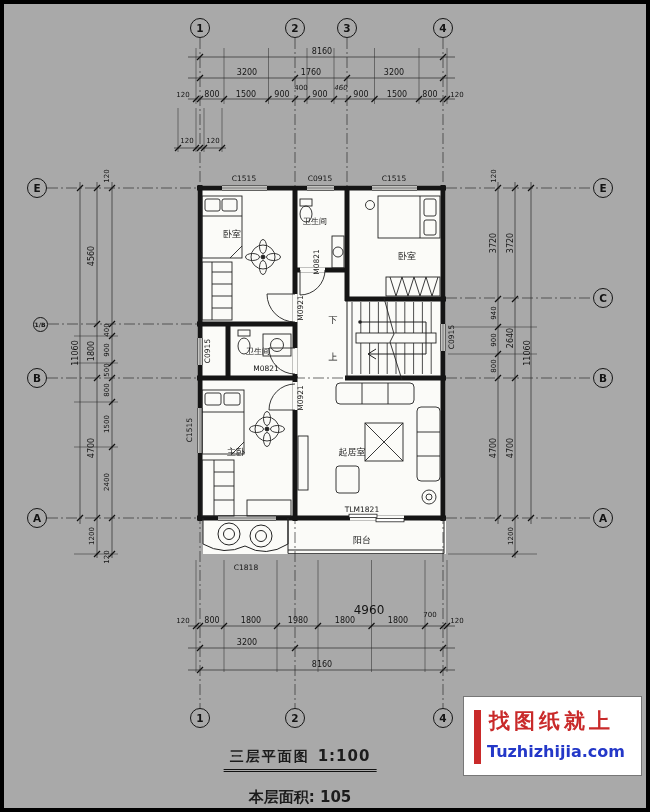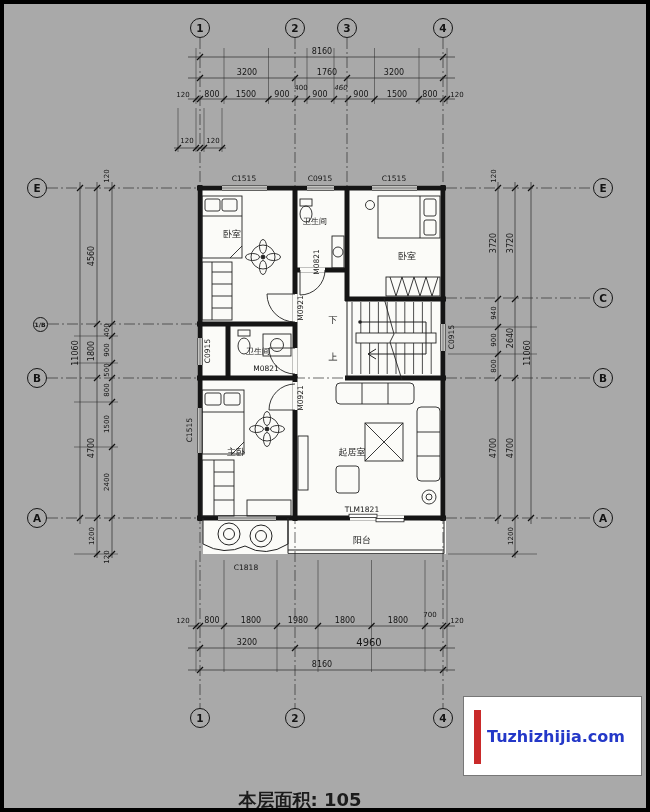--- a/index.html
+++ b/index.html
@@ -9,27 +9,27 @@
   svg{position:absolute;left:0;top:0;z-index:1;}
   .lbl{position:absolute;z-index:3;line-height:1;white-space:nowrap;color:#141414;}
   .bubble{position:absolute;z-index:3;border:1.3px solid #161616;border-radius:50%;
           display:flex;align-items:center;justify-content:center;background:transparent;
           box-sizing:border-box;font-weight:bold;color:#141414;}
   .title-block{position:absolute;left:300px;top:747px;transform:translateX(-50%);z-index:4;
                border-bottom:3px double #111;padding:0 6px 3px 6px;font-size:14px;font-weight:bold;
                letter-spacing:2px;white-space:nowrap;}
   .title-block .scale{font-size:15px;letter-spacing:1px;margin-left:8px;}
   .area-line{position:absolute;left:300px;top:788px;transform:translateX(-50%);z-index:4;
-             font-size:18px;font-weight:bold;white-space:nowrap;}
+             font-size:15px;font-weight:bold;white-space:nowrap;}
   .watermark{position:absolute;left:463px;top:696px;width:179px;height:80px;background:#ffffff;
              border:1px solid #777;z-index:5;box-sizing:border-box;}
   .wm-bar{position:absolute;left:10px;top:13px;width:7px;height:54px;background:#c92a2a;}
   .wm-cn{position:absolute;left:25px;top:10px;font-size:21px;font-weight:bold;color:#c92a2a;
          letter-spacing:4px;white-space:nowrap;}
-  .wm-en{position:absolute;left:23px;top:30px;font-size:16px;font-weight:bold;color:#2438c8;
+  .wm-en{position:absolute;left:23px;top:45px;font-size:16px;font-weight:bold;color:#2438c8;
          white-space:nowrap;}
 </style>
 </head>
 <body>
 
 <div class="stage" id="stage">
 
   <svg id="plan-svg" width="650" height="812" viewBox="0 0 650 812">
 
     <g>
@@ -374,21 +374,21 @@
         <line x1="288" y1="550" x2="444" y2="550"></line>
         <line x1="288" y1="553.5" x2="444" y2="553.5" stroke-width="0.8"></line>
         <line x1="444" y1="518" x2="444" y2="553.5"></line>
       </g>
     </g>
   </svg>
 
   <div id="labels">
       <div class="lbl" style="left: 322px; top: 52px; font-size: 8px; transform: translate(-50%, -50%);">8160</div>
       <div class="lbl" style="left: 247px; top: 73px; font-size: 8px; transform: translate(-50%, -50%);">3200</div>
-      <div class="lbl" style="left: 327px; top: 73px; font-size: 8px; transform: translate(-50%, -50%);">1760</div>
+      <div class="lbl" style="left: 311px; top: 73px; font-size: 8px; transform: translate(-50%, -50%);">1760</div>
       <div class="lbl" style="left: 394px; top: 73px; font-size: 8px; transform: translate(-50%, -50%);">3200</div>
       <div class="lbl" style="left: 183px; top: 95px; font-size: 7px; transform: translate(-50%, -50%);">120</div>
       <div class="lbl" style="left: 212px; top: 95px; font-size: 8px; transform: translate(-50%, -50%);">800</div>
       <div class="lbl" style="left: 246px; top: 95px; font-size: 8px; transform: translate(-50%, -50%);">1500</div>
       <div class="lbl" style="left: 282px; top: 95px; font-size: 8px; transform: translate(-50%, -50%);">900</div>
       <div class="lbl" style="left: 301px; top: 88px; font-size: 7px; transform: translate(-50%, -50%);">400</div>
       <div class="lbl" style="left: 320px; top: 95px; font-size: 8px; transform: translate(-50%, -50%);">900</div>
       <div class="lbl" style="left: 341px; top: 88px; font-size: 7px; transform: translate(-50%, -50%); font-style: italic;">460</div>
       <div class="lbl" style="left: 361px; top: 95px; font-size: 8px; transform: translate(-50%, -50%);">900</div>
       <div class="lbl" style="left: 397px; top: 95px; font-size: 8px; transform: translate(-50%, -50%);">1500</div>
@@ -422,21 +422,21 @@
       <div class="lbl" style="left: 528px; top: 353px; font-size: 8px; transform: translate(-50%, -50%) rotate(-90deg);">11060</div>
       <div class="lbl" style="left: 183px; top: 621px; font-size: 7px; transform: translate(-50%, -50%);">120</div>
       <div class="lbl" style="left: 212px; top: 621px; font-size: 8px; transform: translate(-50%, -50%);">800</div>
       <div class="lbl" style="left: 251px; top: 621px; font-size: 8px; transform: translate(-50%, -50%);">1800</div>
       <div class="lbl" style="left: 298px; top: 621px; font-size: 8px; transform: translate(-50%, -50%);">1980</div>
       <div class="lbl" style="left: 345px; top: 621px; font-size: 8px; transform: translate(-50%, -50%);">1800</div>
       <div class="lbl" style="left: 398px; top: 621px; font-size: 8px; transform: translate(-50%, -50%);">1800</div>
       <div class="lbl" style="left: 430px; top: 615px; font-size: 7px; transform: translate(-50%, -50%);">700</div>
       <div class="lbl" style="left: 457px; top: 621px; font-size: 7px; transform: translate(-50%, -50%);">120</div>
       <div class="lbl" style="left: 247px; top: 643px; font-size: 8px; transform: translate(-50%, -50%);">3200</div>
-      <div class="lbl" style="left: 369px; top: 643px; font-size: 10px; transform: translate(-50%, -50%);">4960</div>
+      <div class="lbl" style="left: 369px; top: 610px; font-size: 12px; transform: translate(-50%, -50%);">4960</div>
       <div class="lbl" style="left: 322px; top: 665px; font-size: 8px; transform: translate(-50%, -50%);">8160</div>
       <div class="lbl" style="left: 232px; top: 234px; font-size: 9px; transform: translate(-50%, -50%);">卧室</div>
       <div class="lbl" style="left: 315px; top: 222px; font-size: 8px; transform: translate(-50%, -50%);">卫生间</div>
       <div class="lbl" style="left: 407px; top: 256px; font-size: 9px; transform: translate(-50%, -50%);">卧室</div>
       <div class="lbl" style="left: 258px; top: 352px; font-size: 8px; transform: translate(-50%, -50%);">卫生间</div>
       <div class="lbl" style="left: 236px; top: 452px; font-size: 9px; transform: translate(-50%, -50%);">主卧</div>
       <div class="lbl" style="left: 352px; top: 452px; font-size: 9px; transform: translate(-50%, -50%);">起居室</div>
       <div class="lbl" style="left: 362px; top: 540px; font-size: 9px; transform: translate(-50%, -50%);">阳台</div>
       <div class="lbl" style="left: 333px; top: 320px; font-size: 9px; transform: translate(-50%, -50%);">下</div>
       <div class="lbl" style="left: 333px; top: 357px; font-size: 9px; transform: translate(-50%, -50%);">上</div>
@@ -447,24 +447,28 @@
       <div class="lbl" style="left: 301px; top: 308px; font-size: 7.5px; transform: translate(-50%, -50%) rotate(-90deg);">M0921</div>
       <div class="lbl" style="left: 266px; top: 369px; font-size: 7.5px; transform: translate(-50%, -50%);">M0821</div>
       <div class="lbl" style="left: 208px; top: 351px; font-size: 7.5px; transform: translate(-50%, -50%) rotate(-90deg);">C0915</div>
       <div class="lbl" style="left: 452px; top: 337px; font-size: 7.5px; transform: translate(-50%, -50%) rotate(-90deg);">C0915</div>
       <div class="lbl" style="left: 190px; top: 430px; font-size: 7.5px; transform: translate(-50%, -50%) rotate(-90deg);">C1515</div>
       <div class="lbl" style="left: 301px; top: 398px; font-size: 7.5px; transform: translate(-50%, -50%) rotate(-90deg);">M0921</div>
       <div class="lbl" style="left: 362px; top: 510px; font-size: 7.5px; transform: translate(-50%, -50%);">TLM1821</div>
       <div class="lbl" style="left: 246px; top: 568px; font-size: 7.5px; transform: translate(-50%, -50%);">C1818</div>
     </div>
 
+  <div class="title-block">
+    <span>三层平面图</span><span class="scale">1:100</span>
+  </div>
   <div class="area-line">本层面积: 105</div>
 
   <div class="watermark">
     <div class="wm-bar"></div>
+    <div class="wm-cn">找图纸就上</div>
     <div class="wm-en">Tuzhizhijia.com</div>
   </div>
 
   <div class="frame"></div>
 <div class="bubble" style="left: 190px; top: 18px; width: 20px; height: 20px; font-size: 10.5px;">1</div>
     <div class="bubble" style="left: 285px; top: 18px; width: 20px; height: 20px; font-size: 10.5px;">2</div>
     <div class="bubble" style="left: 337px; top: 18px; width: 20px; height: 20px; font-size: 10.5px;">3</div>
     <div class="bubble" style="left: 433px; top: 18px; width: 20px; height: 20px; font-size: 10.5px;">4</div>
     <div class="bubble" style="left: 190px; top: 708px; width: 20px; height: 20px; font-size: 10.5px;">1</div>
     <div class="bubble" style="left: 285px; top: 708px; width: 20px; height: 20px; font-size: 10.5px;">2</div>

